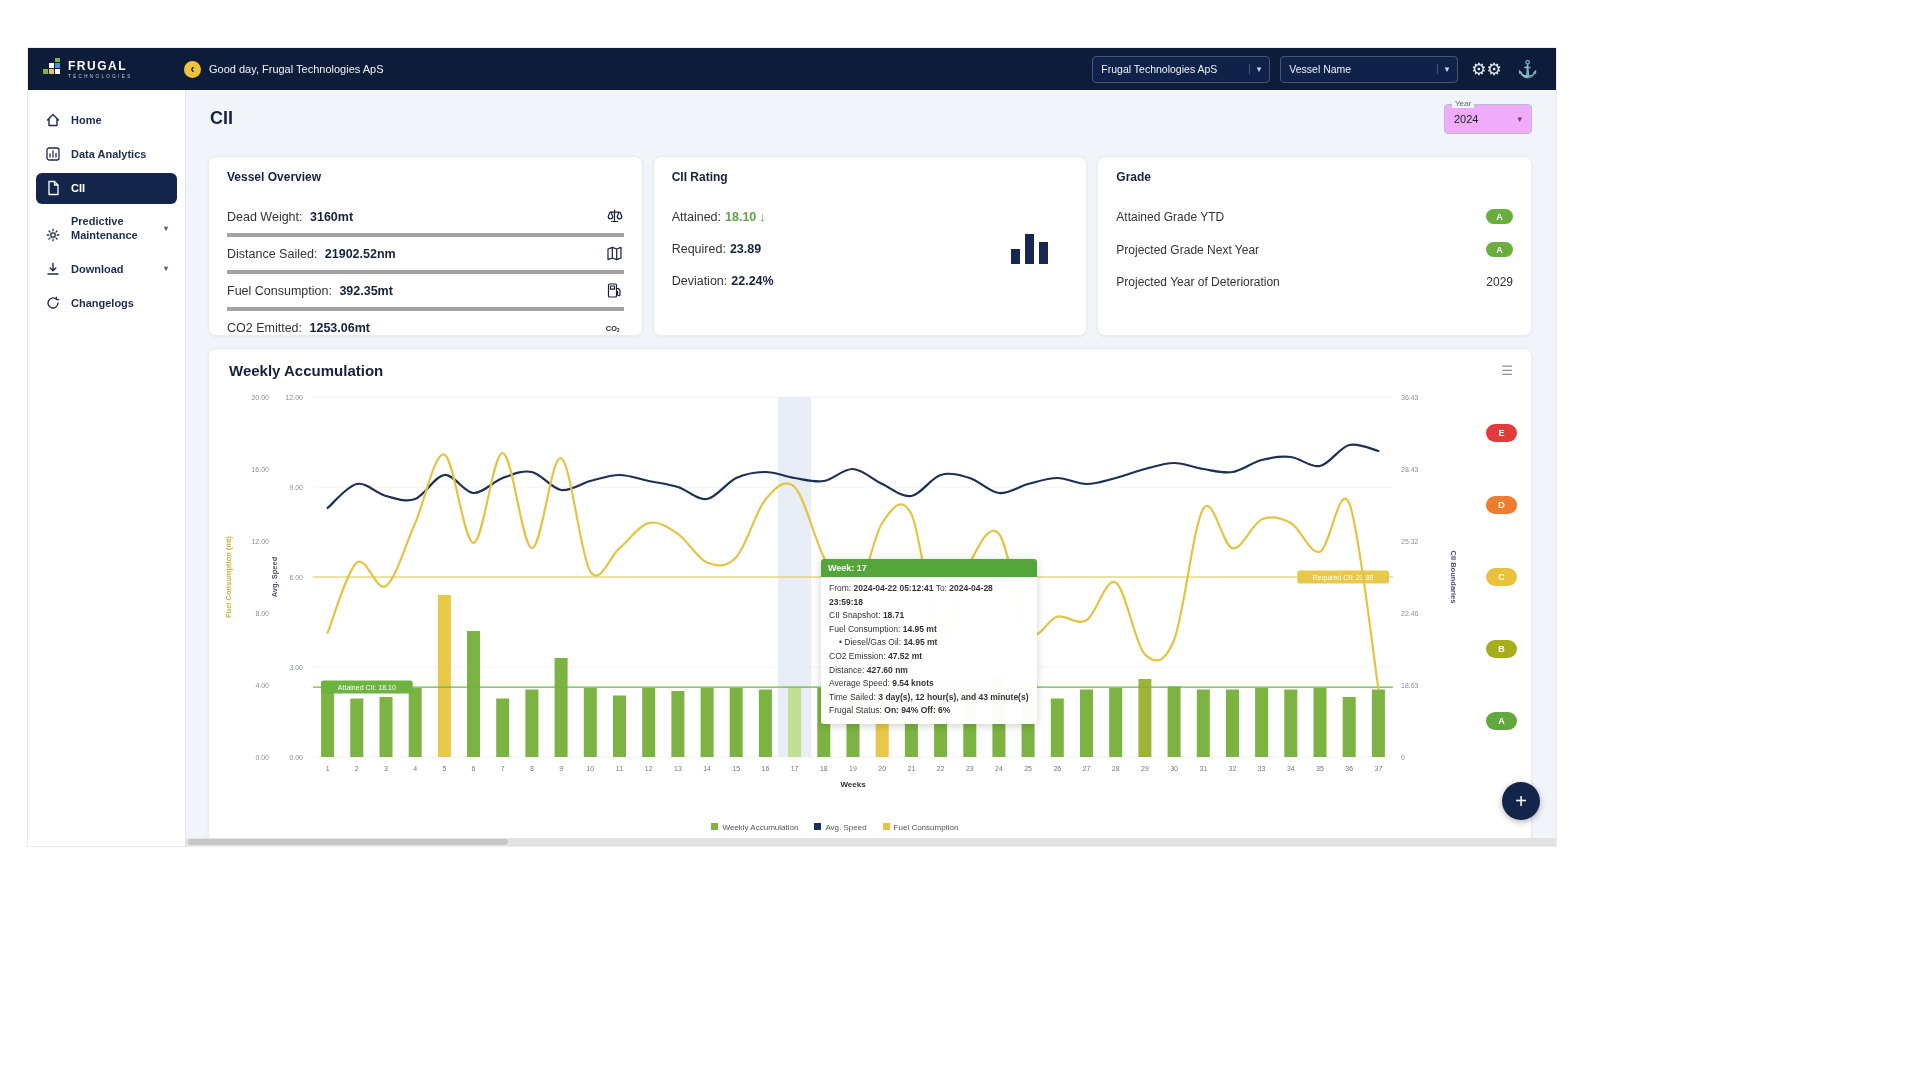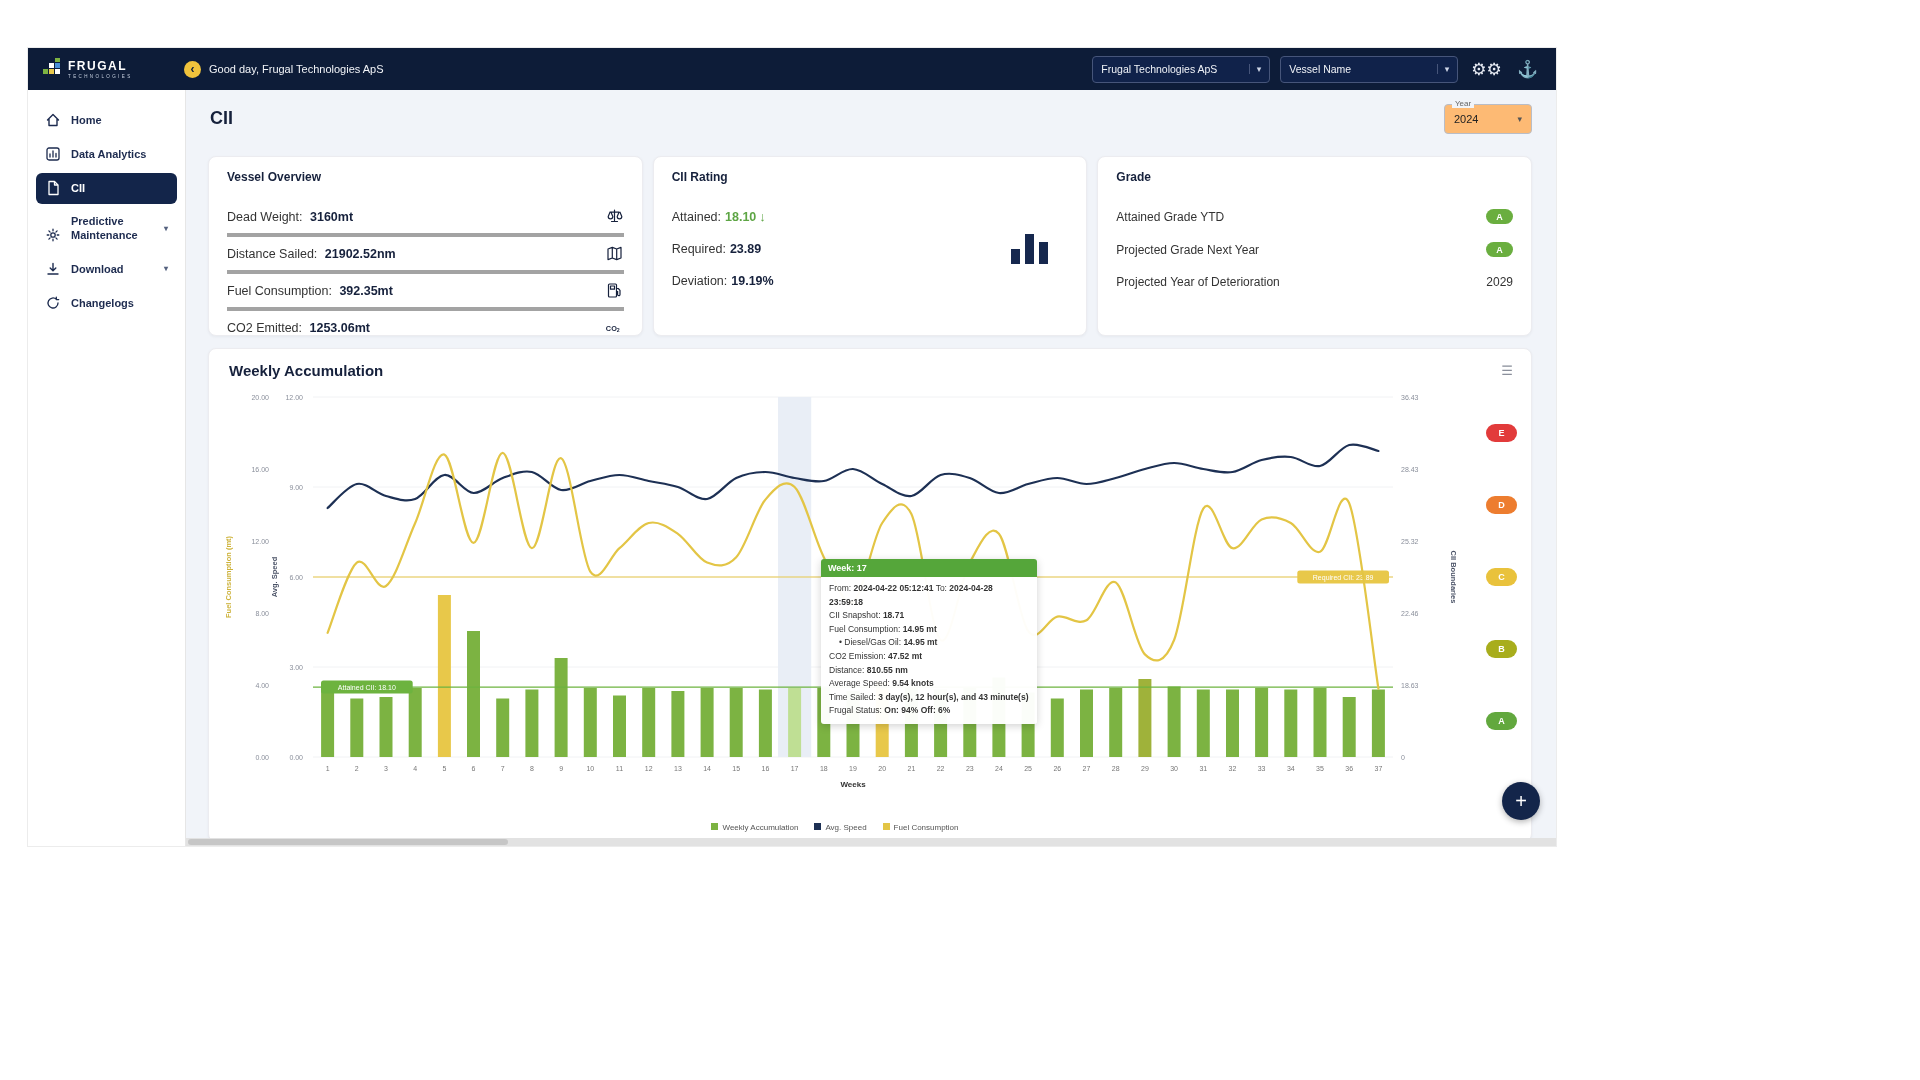--- a/index.html
+++ b/index.html
@@ -30,21 +30,21 @@
   .side-item .s-ic{width:16px;height:16px;flex:0 0 auto;color:#1d2b4f;margin-top:-1px;}
   .side-item .s-ic svg{width:16px;height:16px;display:block;}
   .side-item.active{background:#13254a;color:#ffffff;}
   .side-item.active .s-ic{color:#ffffff;}
   .side-item .chev{margin-left:auto;font-size:8px;color:#55627f;align-self:center;}
 
   
   .main{position:absolute;left:158px;top:42px;right:0;bottom:0;padding:12px 24px 0 22px;box-sizing:border-box;}
   .page-head{display:flex;justify-content:space-between;align-items:flex-start;height:48px;}
   .page-title{font-size:18px;font-weight:800;color:#16213c;margin:6px 0 0 2px;}
-  .year-select{position:relative;width:88px;height:30px;background:#fdba74;border:1px solid #b9bdc7;border-radius:4px;
+  .year-select{position:relative;width:88px;height:30px;background:#f0abfc;border:1px solid #b9bdc7;border-radius:4px;
     display:flex;align-items:center;padding:0 9px;box-sizing:border-box;font-size:11px;color:#222;cursor:pointer;margin-top:2px;}
   .year-select .y-label{position:absolute;top:-6px;left:7px;font-size:8px;color:#666;background:#f1f4f9;padding:0 3px;}
   .year-select .caret{margin-left:auto;font-size:9px;color:#555;}
 
   .cards-row{display:flex;gap:10px;margin-top:6px;}
   .card{background:#fff;border:1px solid #ececf0;border-radius:8px;box-shadow:0 1px 3px rgba(20,30,60,.05);
     box-sizing:border-box;}
   .cards-row .card{flex:1;height:180px;padding:13px 18px;}
   .card h3{margin:0 0 16px 0;font-size:12px;font-weight:700;color:#16213c;}
 
@@ -245,21 +245,21 @@
                 <span>Attained:</span>
                 <b style="color:#5da544">18.10</b>
                 <span class="arr">↓</span>
               </div>
               <div class="kv-row">
                 <span>Required:</span>
                 <b>23.89</b>
               </div>
               <div class="kv-row">
                 <span>Deviation:</span>
-                <b>19.19%</b>
+                <b>22.24%</b>
               </div>
             </div>
           <span class="bars-ic">
             <svg width="46" height="42" viewBox="0 0 46 42">
               <rect x="3" y="23" width="9" height="15" fill="#16284e"></rect>
               <rect x="17" y="8" width="9" height="30" fill="#16284e"></rect>
               <rect x="31" y="16" width="9" height="22" fill="#16284e"></rect>
             </svg>
           </span>
         </div>
@@ -408,21 +408,21 @@
           <div class="cii-badge" style="background: rgb(98, 168, 62); top: 363px;">A</div>
         </div>
       <div class="tooltip" id="chart-tooltip">
         <div class="tt-head">Week: 17</div>
         <div class="tt-body" id="tt-body">
             <div class="tt-line"><span>From: </span><b>2024-04-22 05:12:41</b><span> To: </span><b>2024-04-28 23:59:18</b></div>
             <div class="tt-line"><span>CII Snapshot: </span><b>18.71</b></div>
             <div class="tt-line"><span>Fuel Consumption: </span><b>14.95 mt</b></div>
             <div class="tt-line bullet"><span>Diesel/Gas Oil: </span><b>14.95 mt</b></div>
             <div class="tt-line"><span>CO2 Emission: </span><b>47.52 mt</b></div>
-            <div class="tt-line"><span>Distance: </span><b>810.55 nm</b></div>
+            <div class="tt-line"><span>Distance: </span><b>427.60 nm</b></div>
             <div class="tt-line"><span>Average Speed: </span><b>9.54 knots</b></div>
             <div class="tt-line"><span>Time Sailed: </span><b>3 day(s), 12 hour(s), and 43 minute(s)</b></div>
             <div class="tt-line"><span>Frugal Status: </span><b>On: 94% Off: 6%</b></div>
           </div>
       </div>
       <div class="legend" id="chart-legend">
           <span><span class="sw" style="background:#7cb342"></span>Weekly Accumulation</span>
           <span><span class="sw" style="background:#1d3054"></span>Avg. Speed</span>
           <span><span class="sw" style="background:#e3c545"></span>Fuel Consumption</span>
         </div>

